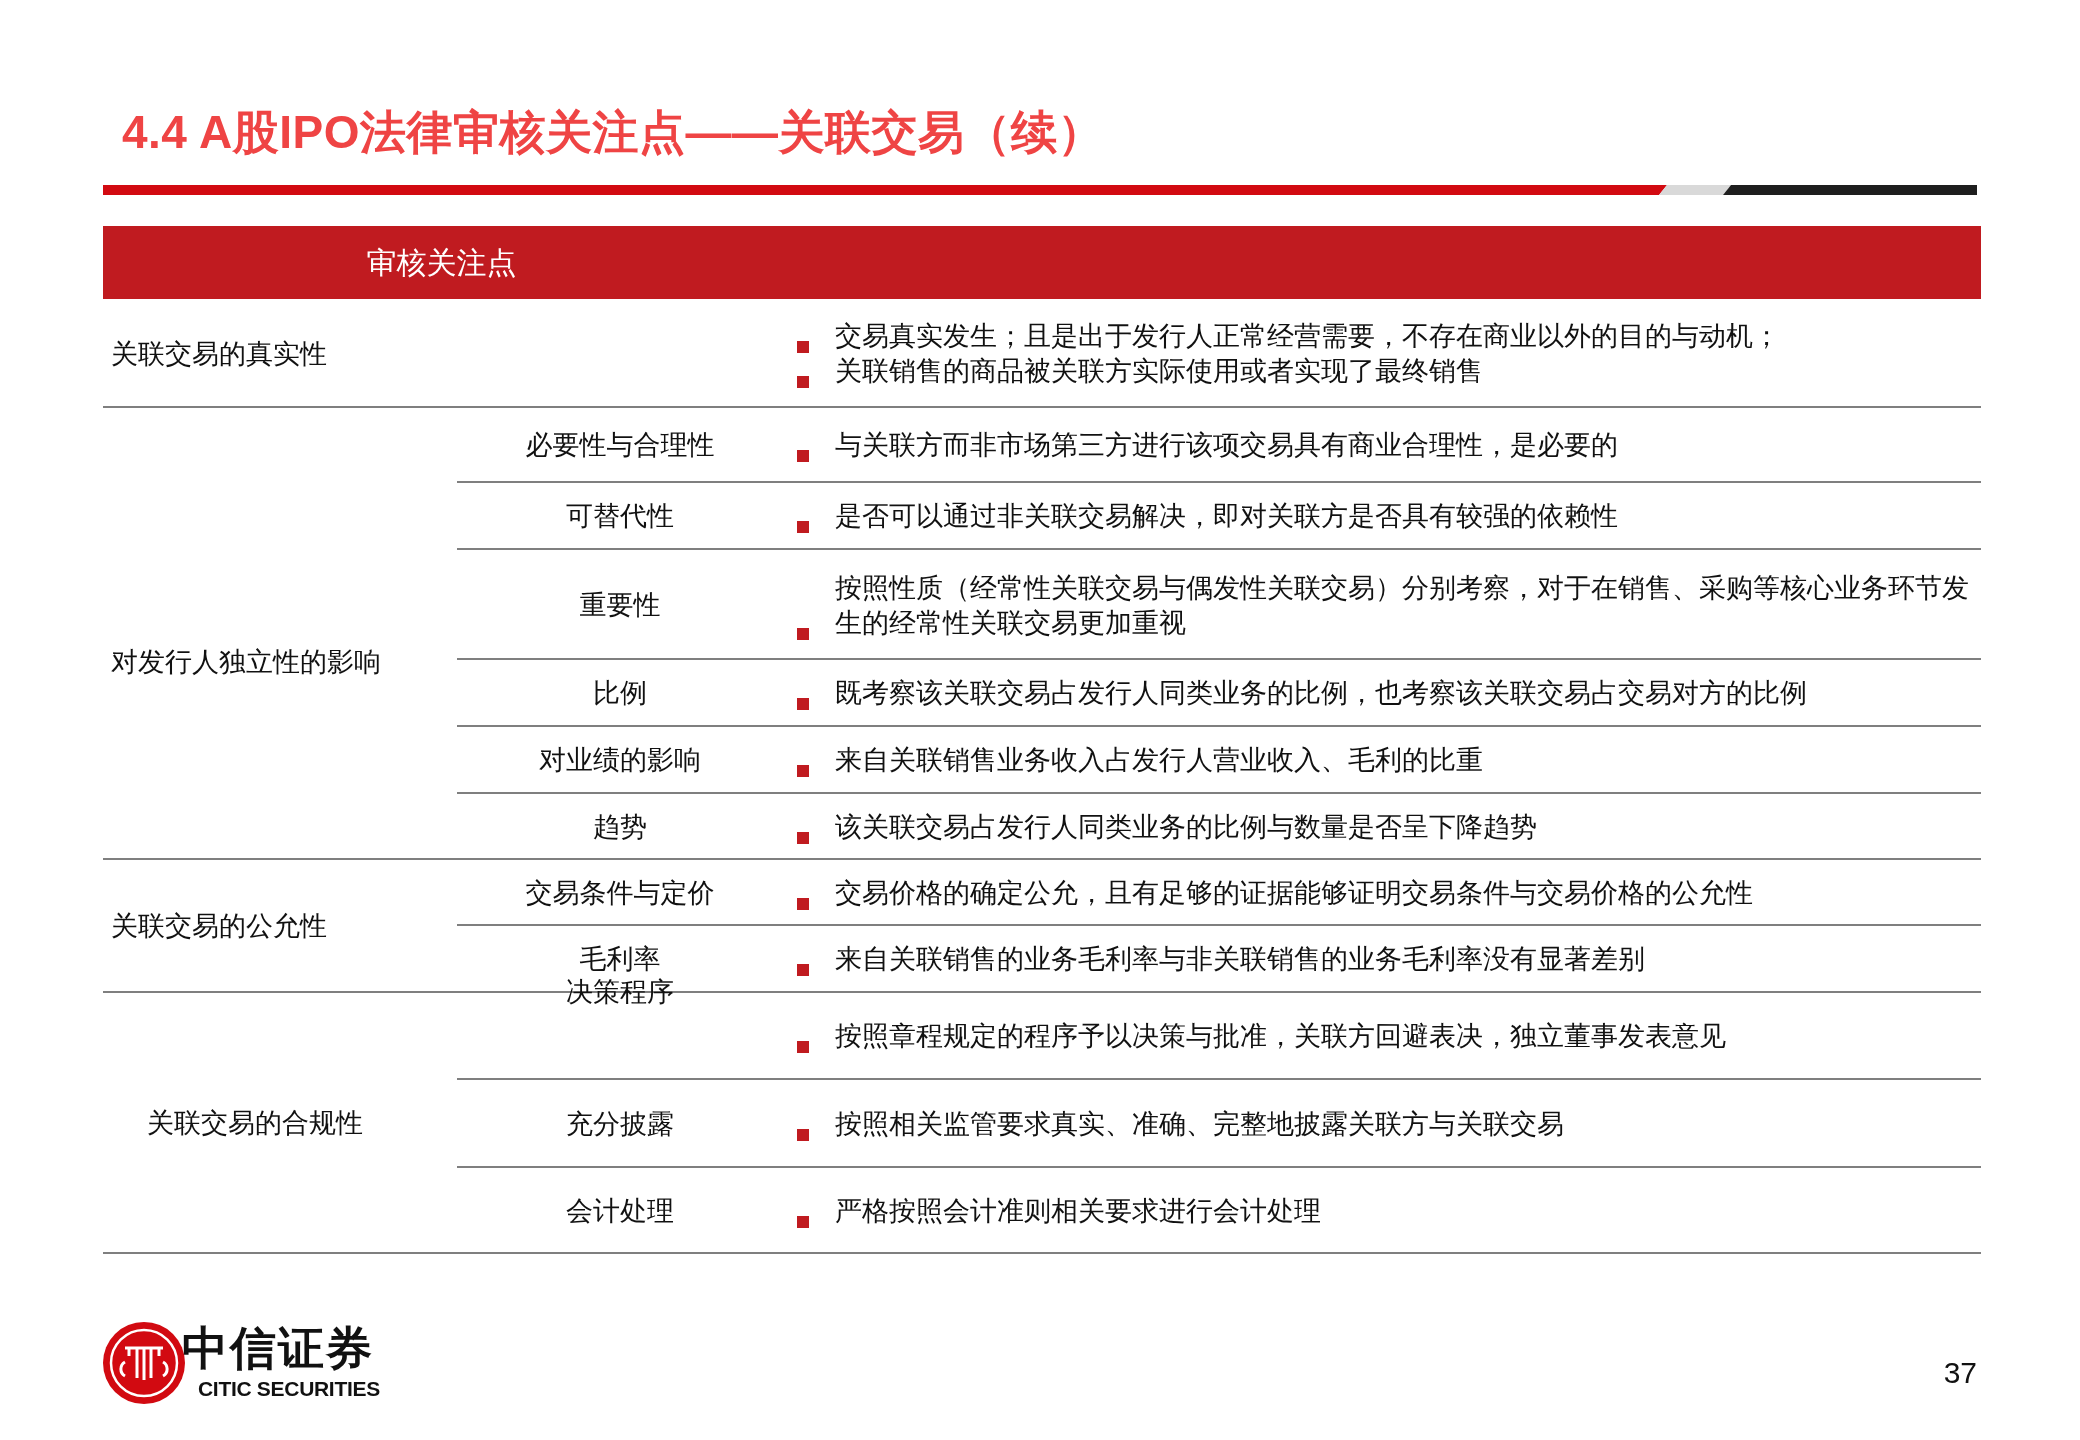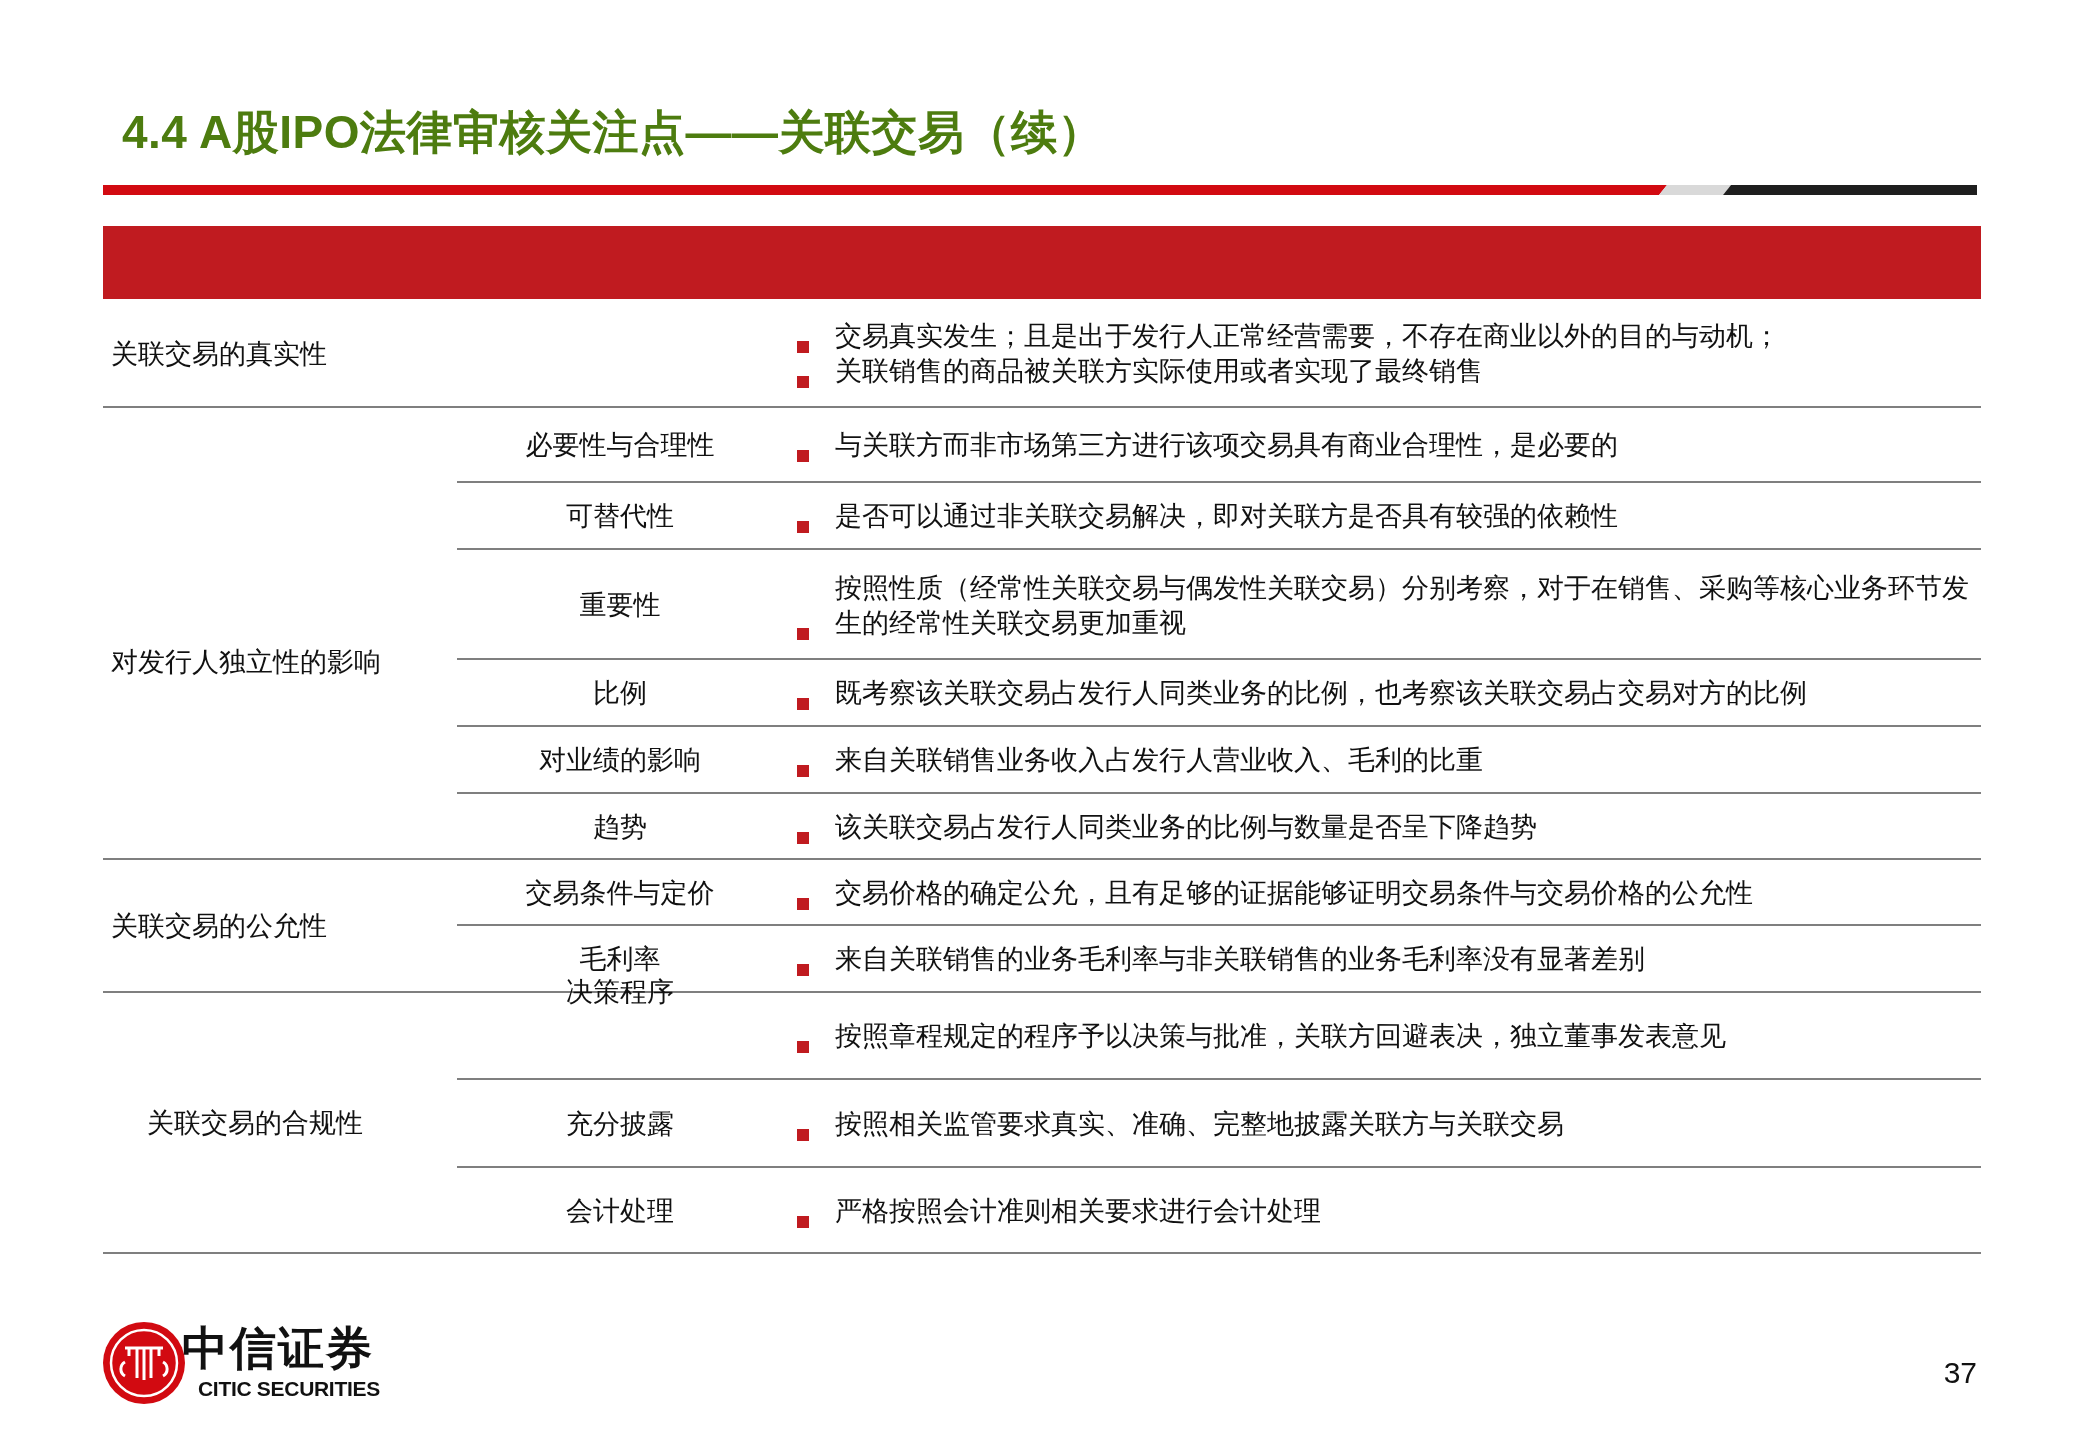--- a/index.html
+++ b/index.html
@@ -1,19 +1,19 @@
 <!DOCTYPE html>
 <html><head>
 <meta charset="utf-8">
 <style>
   html, body { margin: 0; padding: 0; background: #ffffff; }
   body { width: 2080px; height: 1440px; position: relative; overflow: hidden;
          font-family: "DejaVu Serif", "Liberation Serif", serif; color: #111; }
   .title { position: absolute; left: 122px; top: 104px; font-family: "Liberation Sans", "DejaVu Sans", sans-serif;
-           font-weight: bold; font-size: 46px; line-height: 56px; color: #4d7c0f; letter-spacing: 0.5px; white-space: nowrap; }
+           font-weight: bold; font-size: 46px; line-height: 56px; color: #ef4444; letter-spacing: 0.5px; white-space: nowrap; }
   .rule { position: absolute; top: 185px; height: 10px; }
   .rule-red { left: 103px; width: 1564px; background: #d20a11; clip-path: polygon(0 0, 100% 0, calc(100% - 8px) 100%, 0 100%); }
   .rule-gray { left: 1659px; width: 72px; background: #d9d9d9; clip-path: polygon(8px 0, 100% 0, calc(100% - 8px) 100%, 0 100%); }
   .rule-dark { left: 1723px; width: 254px; background: #1e1e1e; clip-path: polygon(8px 0, 100% 0, 100% 100%, 0 100%); }
 
   .thead { position: absolute; left: 103px; top: 226px; width: 1878px; height: 73px; background: #c01b20; }
   .thead .th { position: absolute; top: 0; height: 73px; line-height: 73px; color: #fff; font-size: 30px; text-align: center; }
   .th-1 { left: 0; width: 677px; }
   .th-2 { left: 677px; width: 1201px; }
 
@@ -37,20 +37,21 @@
 </style>
 </head>
 <body>
 
 <div class="title">4.4 A股IPO法律审核关注点——关联交易（续）</div>
 <div class="rule rule-red"></div>
 <div class="rule rule-gray"></div>
 <div class="rule rule-dark"></div>
 
 <div class="thead">
+  <div class="th th-1">审核关注点</div>
 </div>
 
 <div class="cell group-label" style="top:299px;height:108px;">关联交易的真实性</div>
 <div class="cell req" style="top:299px;height:108px;">
   <div class="bullet-line">
     <span class="bullet"></span>
     <span class="bullet-text">交易真实发生；且是出于发行人正常经营需要，不存在商业以外的目的与动机；</span>
   </div>
   <div class="bullet-line">
     <span class="bullet"></span>

